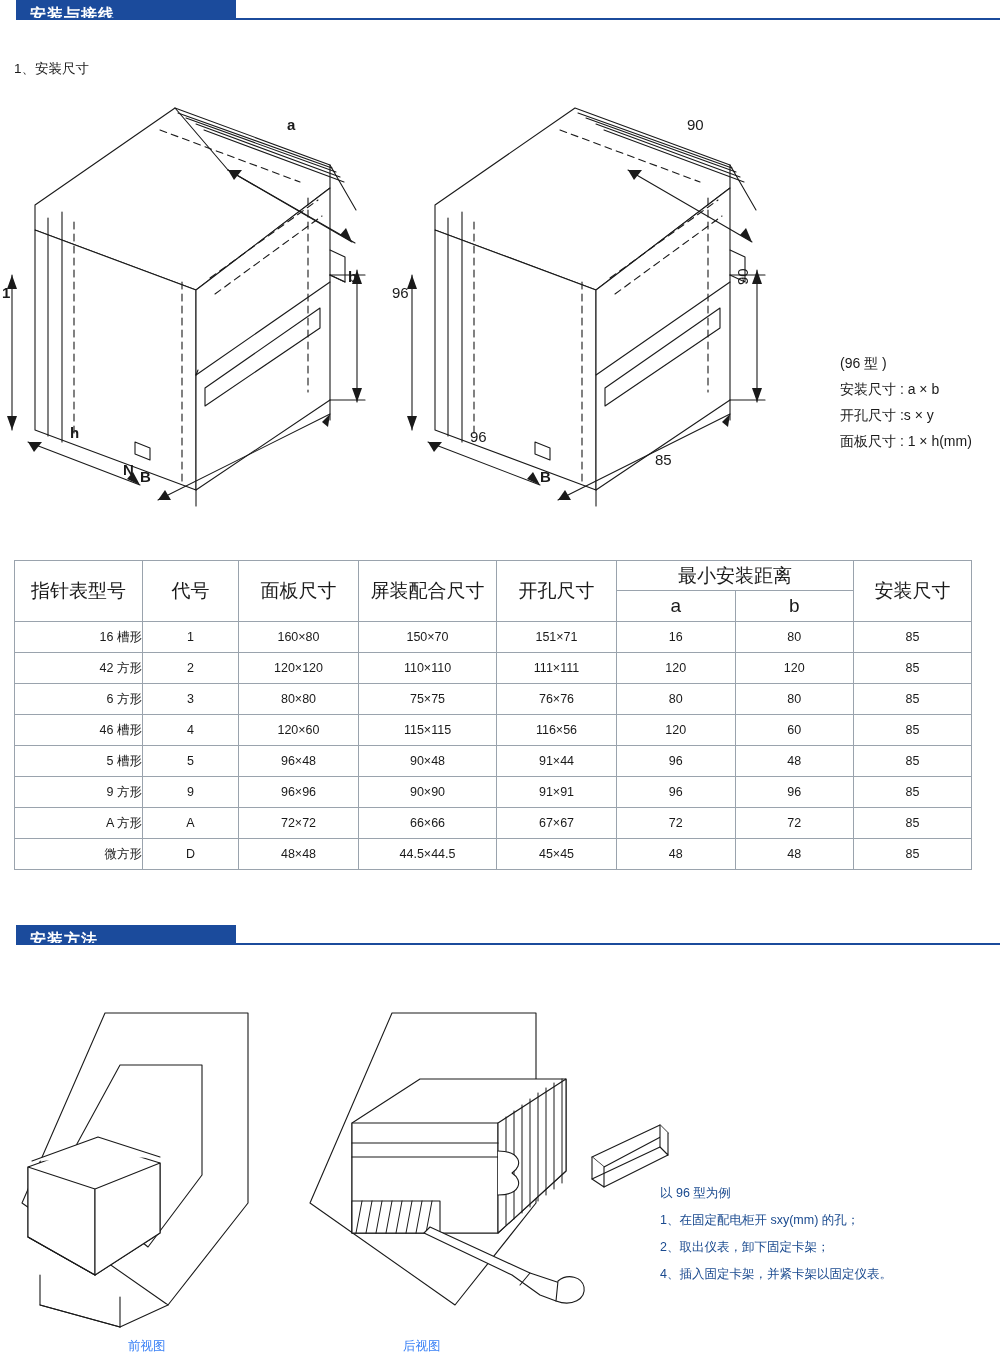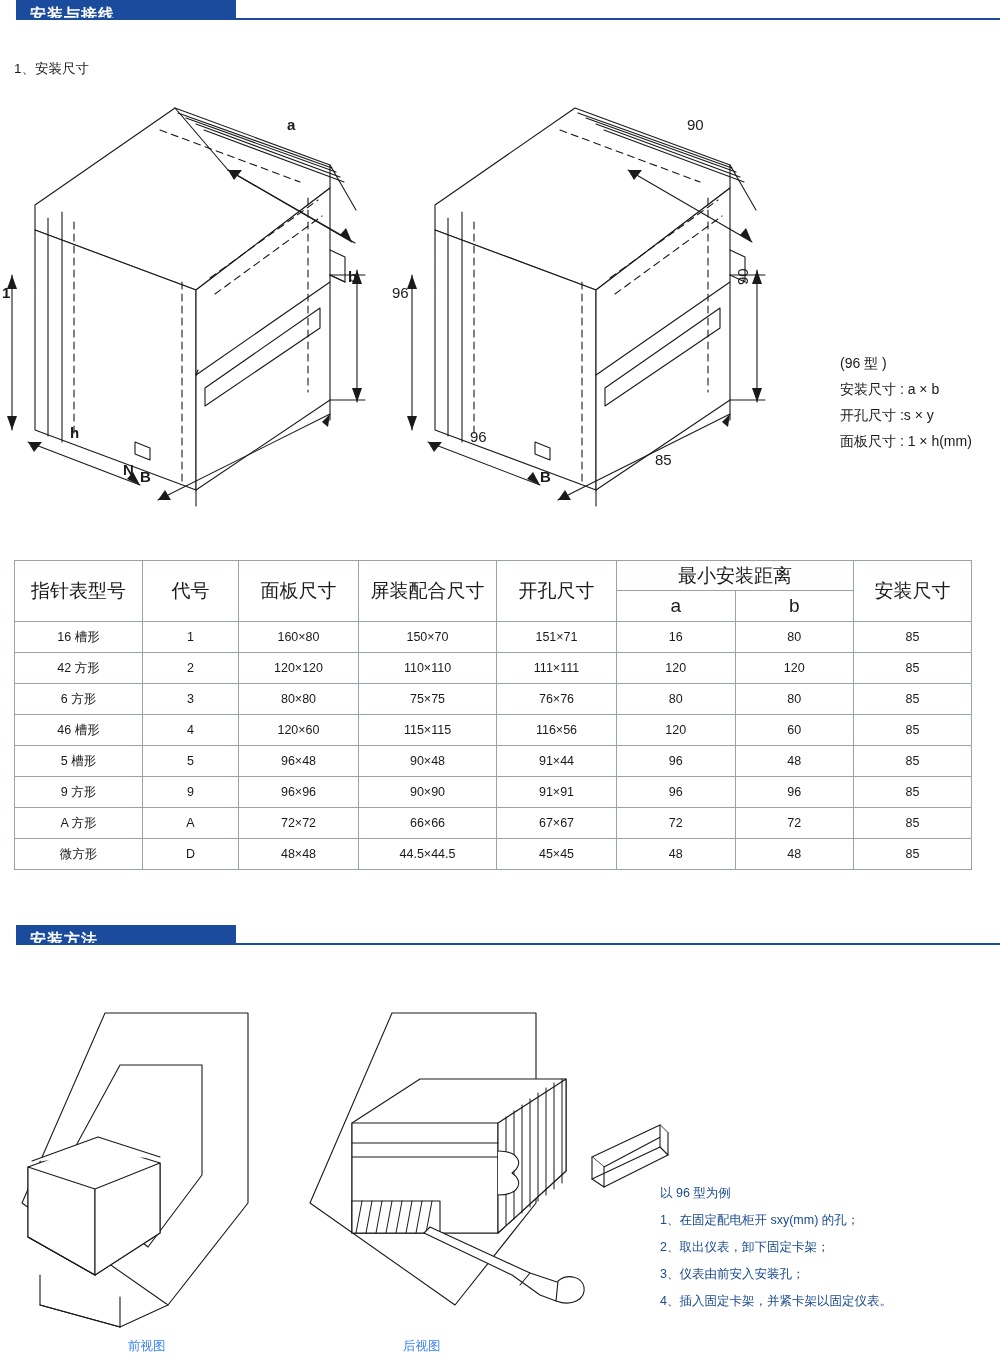--- a/index.html
+++ b/index.html
@@ -74,21 +74,21 @@
     text-align: center;
     color: #1a1a1a;
     font-weight: normal;
     padding: 0;
     height: 31px;
     vertical-align: middle;
   }
   table.spec thead th { font-size: 19px; }
   table.spec thead tr:first-child th { height: 30px; }
   table.spec tbody td { height: 31px; }
-  table.spec td.model { text-align: center; }
+  table.spec td.model { text-align: right; }
 
   
   .install-diagram {
     position: absolute;
     left: 0; top: 975px;
     width: 700px; height: 370px;
   }
   .install-steps {
     position: absolute;
     left: 660px; top: 1180px;
@@ -424,20 +424,19 @@
         <path d="M592 204 L660 172"></path>
         <path d="M604 212 L668 180"></path>
       </g>
     </svg>
   </div>
 
   <div class="install-steps">
     <div class="first">以 96 型为例</div>
     <div>1、在固定配电柜开 sxy(mm) 的孔；</div>
     <div>2、取出仪表，卸下固定卡架；</div>
-    <div>3、仪表由前安入安装孔；</div>
     <div>4、插入固定卡架，并紧卡架以固定仪表。</div>
   </div>
 
   <div class="caption cap-front">前视图</div>
   <div class="caption cap-back">后视图</div>
 
 </div>
 
 </body></html>

